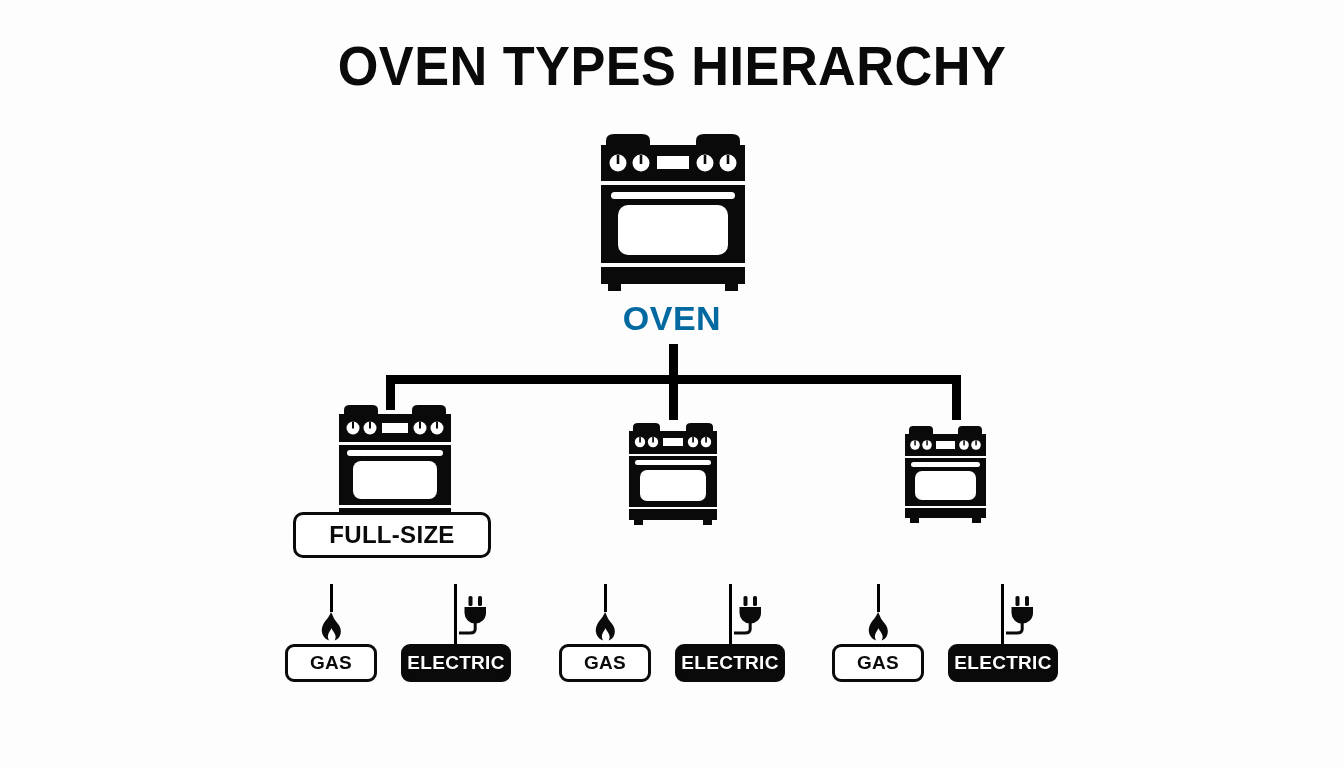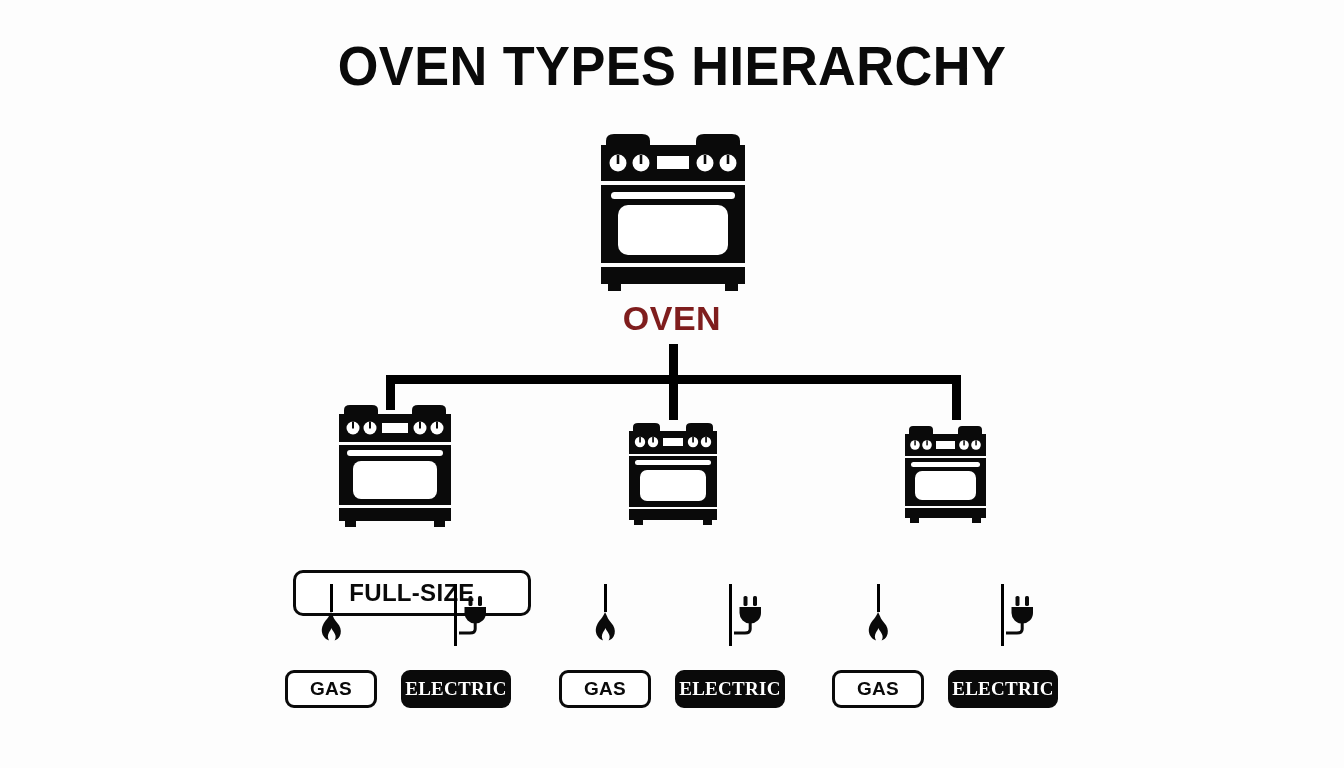--- a/index.html
+++ b/index.html
@@ -50,21 +50,21 @@
   }
   .root-label {
     position: absolute;
     top: 299px;
     left: 0;
     width: 1344px;
     text-align: center;
     font-weight: bold;
     font-size: 34px;
     letter-spacing: 0.5px;
-    color: #7f1d1d;
+    color: #0369a1;
   }
 
   
   .vline {
     position: absolute;
     background: #000;
   }
   .hline {
     position: absolute;
     background: #000;
@@ -90,33 +90,31 @@
   }
   .box-outline {
     background: #ffffff;
     border: 3px solid #0a0a0a;
     color: #0a0a0a;
   }
   .box-solid {
     background: #0a0a0a;
     border: 3px solid #0a0a0a;
     color: #ffffff;
-    font-family: Liberation Serif, serif;
   }
   .cat-box {
     height: 46px;
     font-size: 24px;
     letter-spacing: 0.3px;
   }
   .leaf-box {
     height: 38px;
     font-size: 19px;
     letter-spacing: 0.3px;
     border-radius: 9px;
-    margin-top: 26px;
   }
 
   
   .mini-icon { position: absolute; }
 </style>
 </head>
 <body>
 
 <div id="canvas">
 
@@ -182,21 +180,21 @@
       <rect x="45" y="19" width="26" height="10" fill="#fff"></rect>
       <rect x="2" y="41" width="112" height="60" fill="#0a0a0a"></rect>
       <rect x="10" y="46" width="96" height="6" rx="3" fill="#fff"></rect>
       <rect x="16" y="57" width="84" height="38" rx="8" fill="#fff"></rect>
       <rect x="2" y="104" width="112" height="13" fill="#0a0a0a"></rect>
       <rect x="8" y="117" width="11" height="6" fill="#0a0a0a"></rect>
       <rect x="97" y="117" width="11" height="6" fill="#0a0a0a"></rect>
     </svg>
   </div>
 
-  <div class="box box-outline cat-box" style="left:293px; top:570px; width:238px;">
+  <div class="box box-outline cat-box" style="left:293px; top:512px; width:198px;">
     <span>FULL-SIZE</span>
   </div>
 
   <div class="thin-v" style="left:330px; top:584px; height:28px;"></div>
   <div class="thin-v" style="left:454px; top:584px; height:62px;"></div>
 
   <div class="mini-icon" style="left:316px; top:612px; width:30px; height:32px;">
     <svg viewBox="0 0 30 32" width="30" height="32" xmlns="http://www.w3.org/2000/svg">
       <path d="M15 0 C13 6 9 8 7 13 C5 17 5.5 22 8.5 25.5 C10 27.3 12 28.2 13 28.4 C11.4 25.8 11.6 23.2 13 20.6 C14 18.8 15 17.6 15.3 16 C16.2 18.2 17.6 19.6 18.6 21.4 C20 23.9 20 26.2 18.6 28.4 C20.6 27.9 22.6 26.4 23.7 24.3 C25.4 21 25.2 17.2 23.2 13.6 C21.6 10.8 19.4 9 18 6.4 C16.9 4.4 16.3 2.2 15 0 Z" fill="#0a0a0a"></path>
     </svg>

